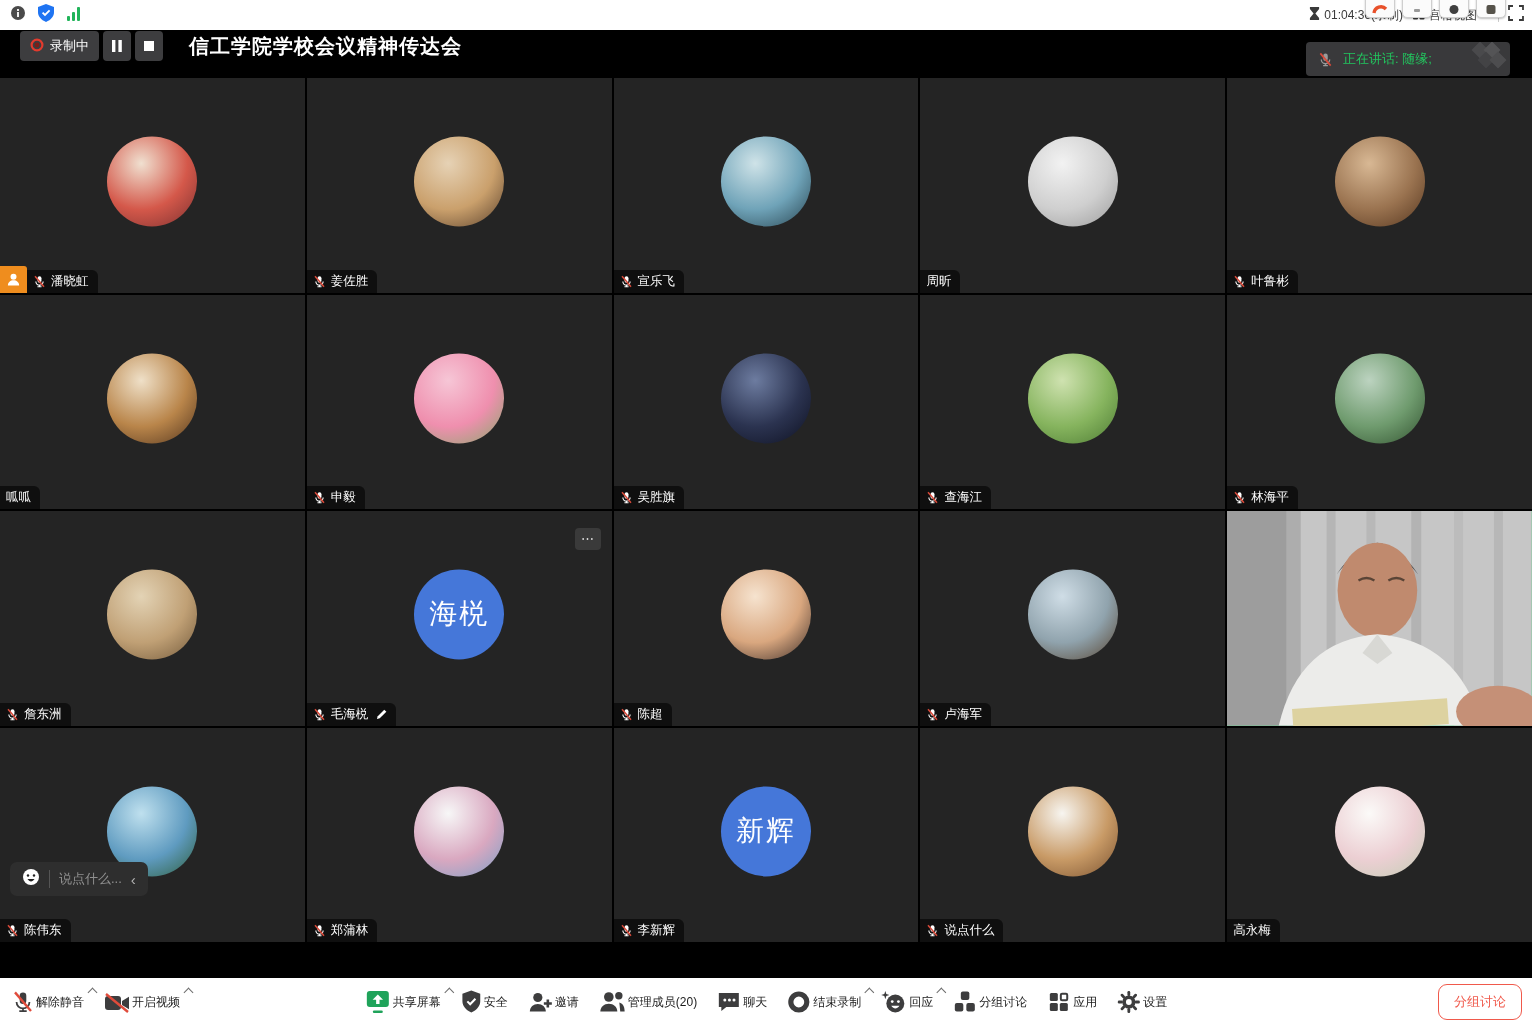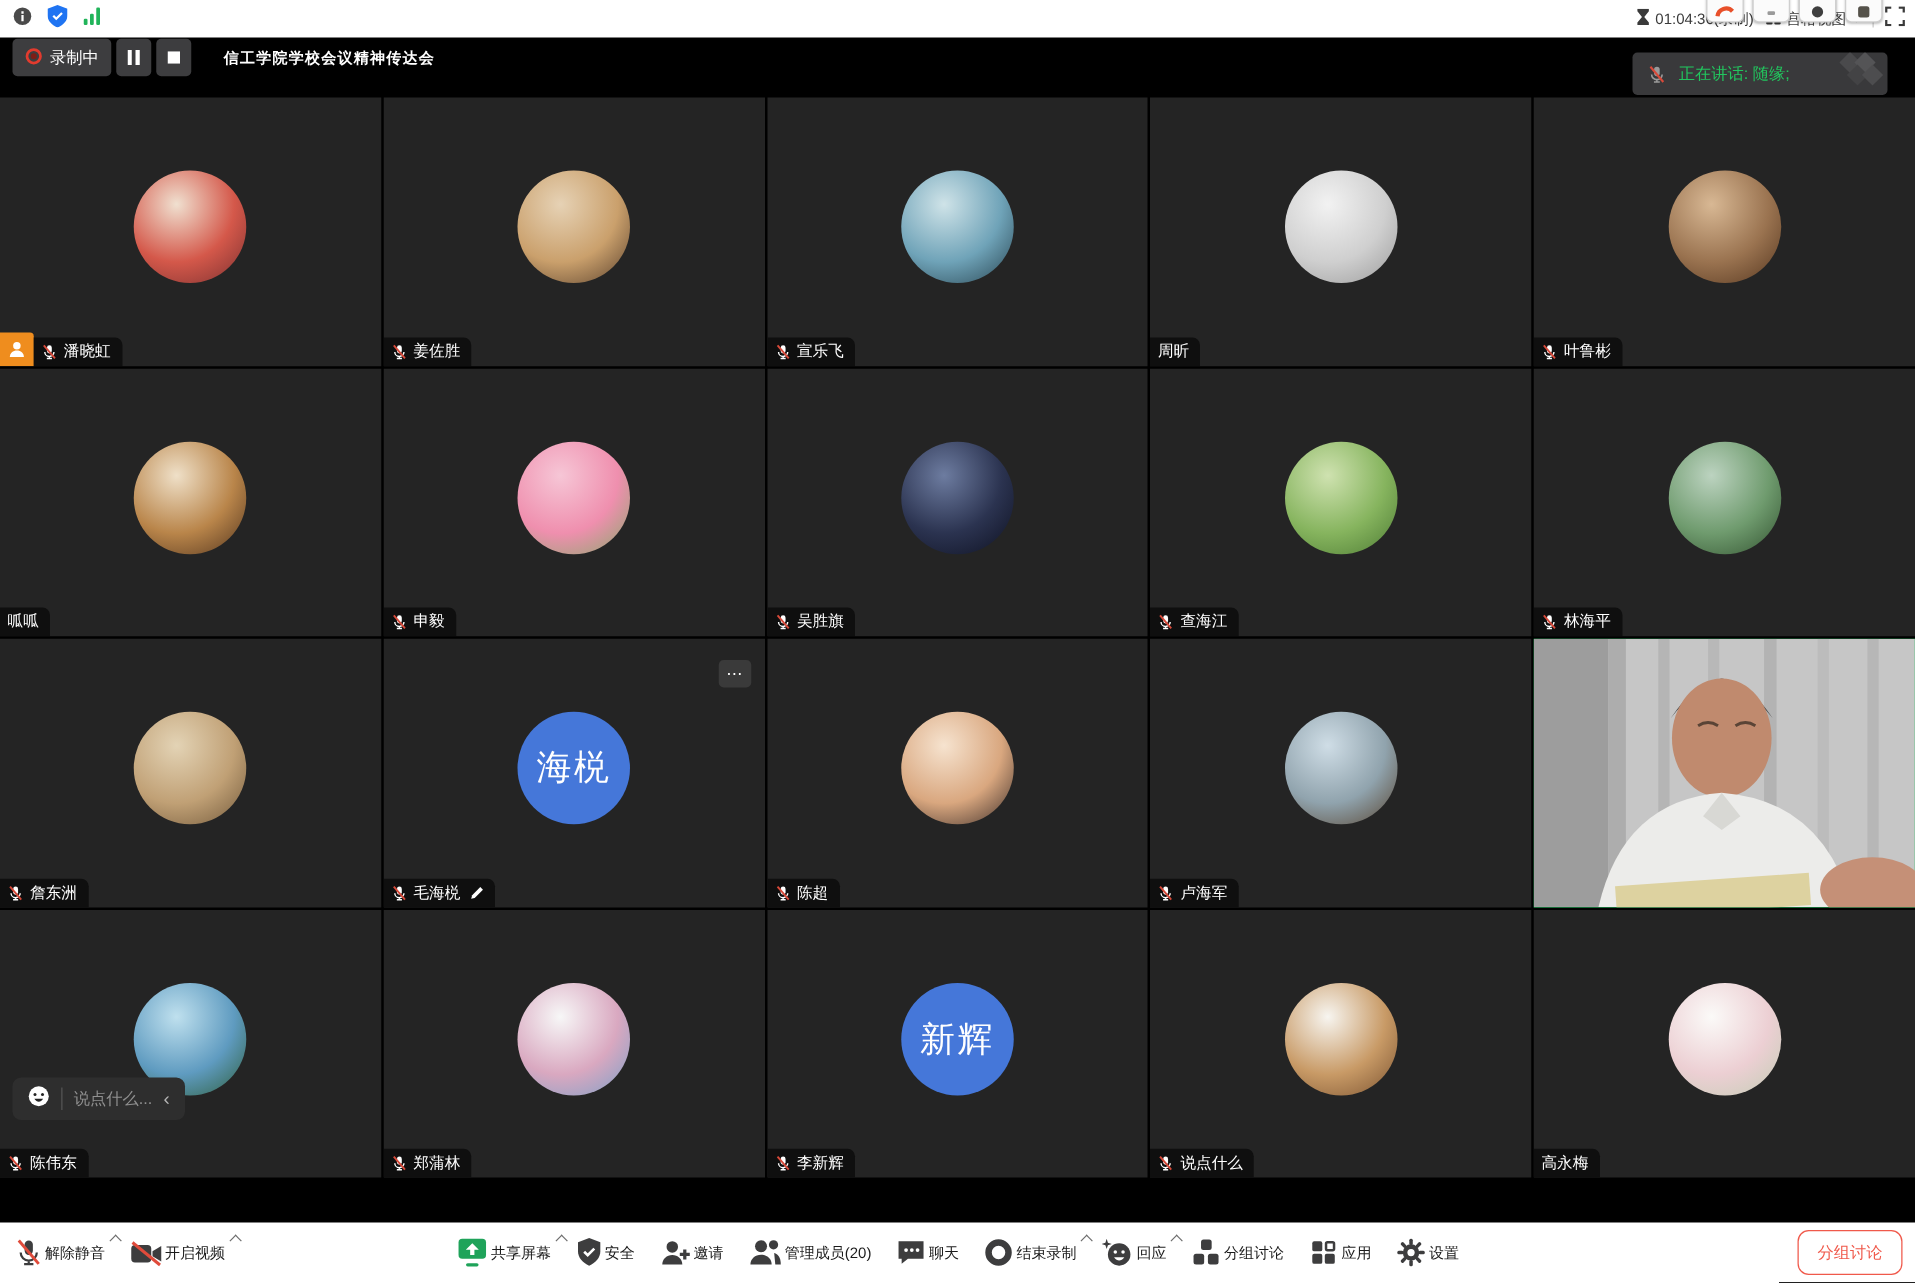--- a/index.html
+++ b/index.html
@@ -11,26 +11,26 @@
   .sys-right{position:absolute;right:8px;top:0;height:30px;display:flex;align-items:center;gap:9px;}
   .sys-time{font-size:12px;color:#3a3a3a;display:flex;align-items:center;gap:4px;white-space:nowrap;}
   .view-ctl{display:flex;align-items:center;gap:4px;font-size:12px;color:#3a3a3a;cursor:pointer;}
   .caret-down{width:0;height:0;border-left:4px solid transparent;border-right:4px solid transparent;border-top:5px solid #555;}
   .sys-divider{width:1px;height:14px;background:#ccc;}
   .overlay-btns{position:absolute;right:26px;top:-7px;display:flex;gap:7px;z-index:6;}
   .overlay-btn{width:30px;height:25px;background:#fbfbfb;border:1px solid #cfcfcf;border-radius:5px;
     box-shadow:0 1px 2px rgba(0,0,0,.25);display:flex;align-items:flex-end;justify-content:center;padding-bottom:2px;cursor:pointer;}
   
   .meeting{position:absolute;top:30px;left:0;width:100%;height:948px;background:#000;}
-  .mheader{position:relative;height:32px;display:flex;align-items:center;padding-left:10px;}
+  .mheader{position:relative;height:32px;display:flex;align-items:center;padding-left:20px;}
   .rec-group{display:flex;align-items:center;gap:4px;}
   .rec-pill{display:flex;align-items:center;gap:6px;background:#3d3d3f;border-radius:4px;height:30px;padding:0 10px;}
   .rec-pill span{color:#fff;font-size:13px;}
   .rec-btn{width:28px;height:30px;background:#3d3d3f;border:none;border-radius:4px;display:flex;align-items:center;justify-content:center;cursor:pointer;}
-  .mtitle{color:#fff;font-size:12px;font-weight:bold;margin-left:26px;letter-spacing:1px;}
+  .mtitle{color:#fff;font-size:20px;font-weight:bold;margin-left:26px;letter-spacing:1px;}
   .speaking-pill{position:absolute;right:22px;top:12px;height:34px;background:#39393b;border-radius:4px;
     display:flex;align-items:center;gap:10px;padding-left:12px;overflow:hidden;min-width:192px;}
   .speaking-pill .sp-text{color:#22c55e;font-size:13px;white-space:nowrap;text-align:right;}
   .sp-watermark{margin-left:auto;opacity:.85;}
   
   .grid{position:absolute;top:48px;left:0;width:1532px;height:864px;display:grid;
     grid-template-columns:repeat(5,1fr);grid-template-rows:repeat(4,1fr);gap:2px;background:#000;}
   .tile{position:relative;background:#242424;overflow:hidden;}
   .tile.active{outline:2px solid #1ec75e;outline-offset:-2px;}
   .avatar{position:absolute;left:50%;top:50%;transform:translate(-50%,-54%);width:90px;height:90px;border-radius:50%;

